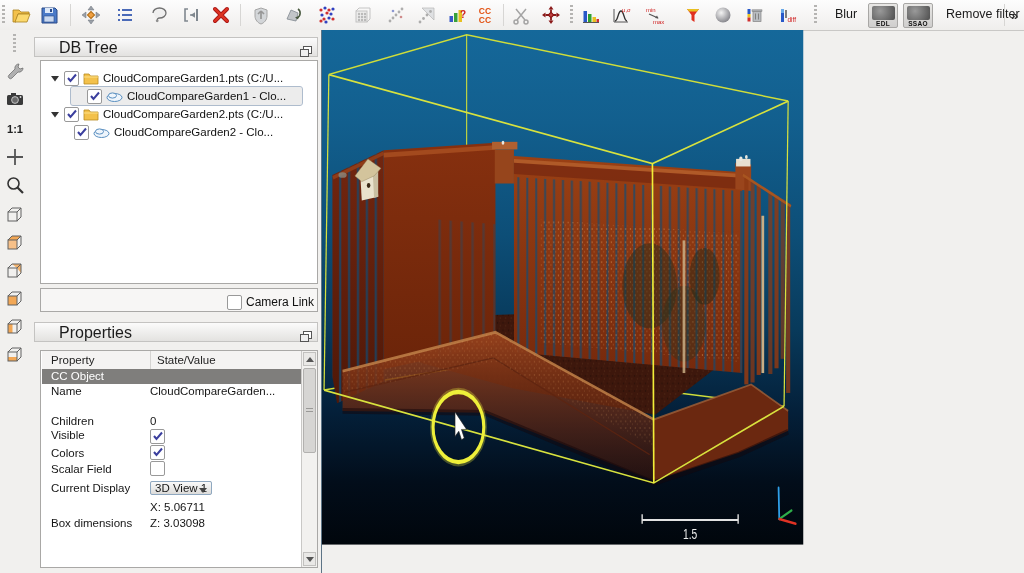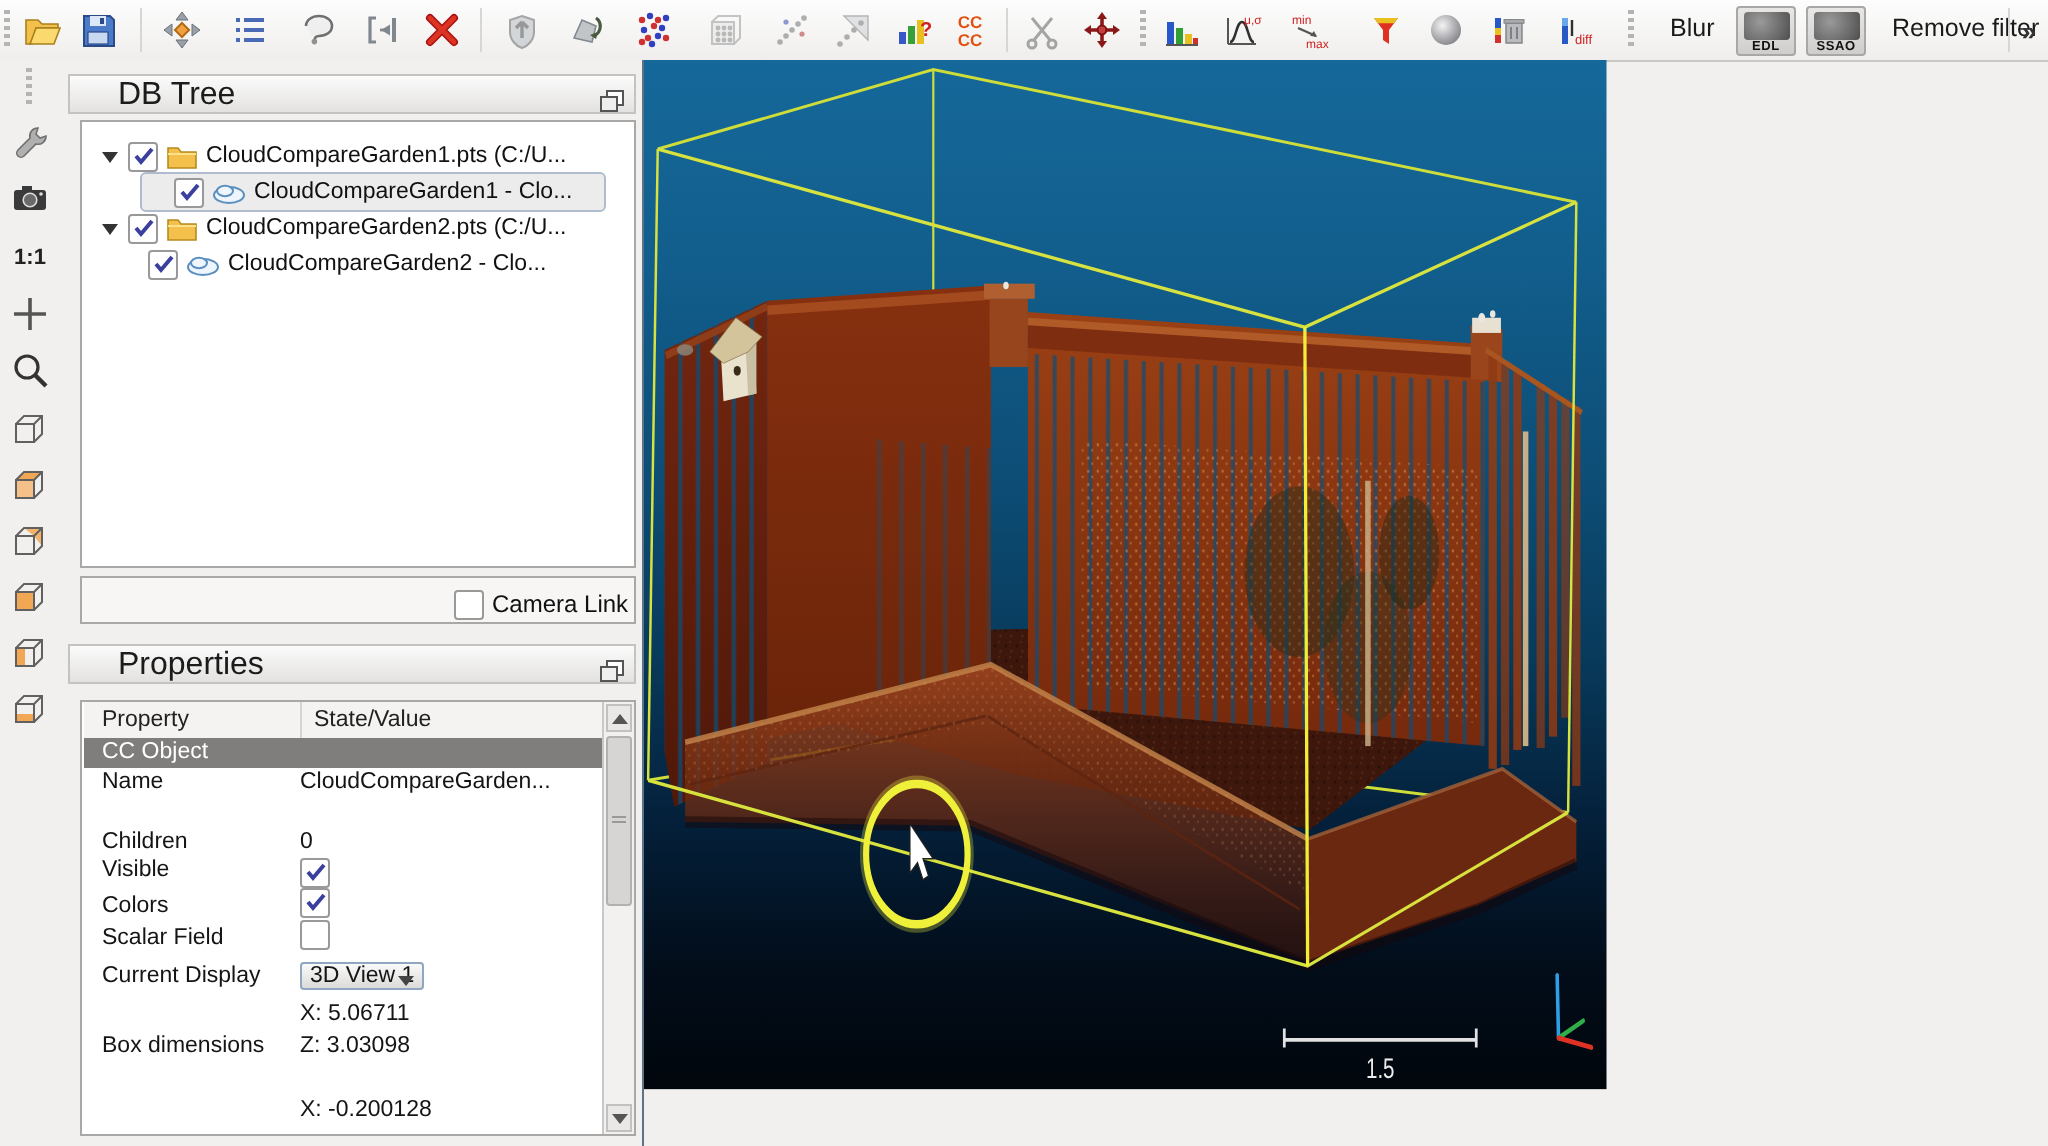--- a/index.html
+++ b/index.html
@@ -536,24 +536,20 @@
         <span>3D View 1</span>
         <span class="arr"></span></span></span>
     </div>
     <div class="prow" style="top:148px;height:48px">
       <span class="plabel" style="line-height:48px">Box dimensions</span>
       <span class="pval" style="line-height:16px">
         <span style="display:block">X: 5.06711</span>
         <span style="display:block">Z: 3.03098</span>
       </span>
     </div>
-    <div class="prow" style="top:196px;height:16px;line-height:16px">
-      <span class="plabel"></span>
-      <span class="pval">X: -0.200128</span>
-    </div>
 
     <div class="sbar" style="right:0;top:0;height:216px">
       <div class="sbtn" style="top:1px">
             <span class="arrUp"></span>
           </div>
       <div class="sthumb" style="top:17px;height:85px">
             <span class="grip"></span>
           </div>
       <div class="sbtn" style="bottom:1px">
             <span class="arrDn"></span>

